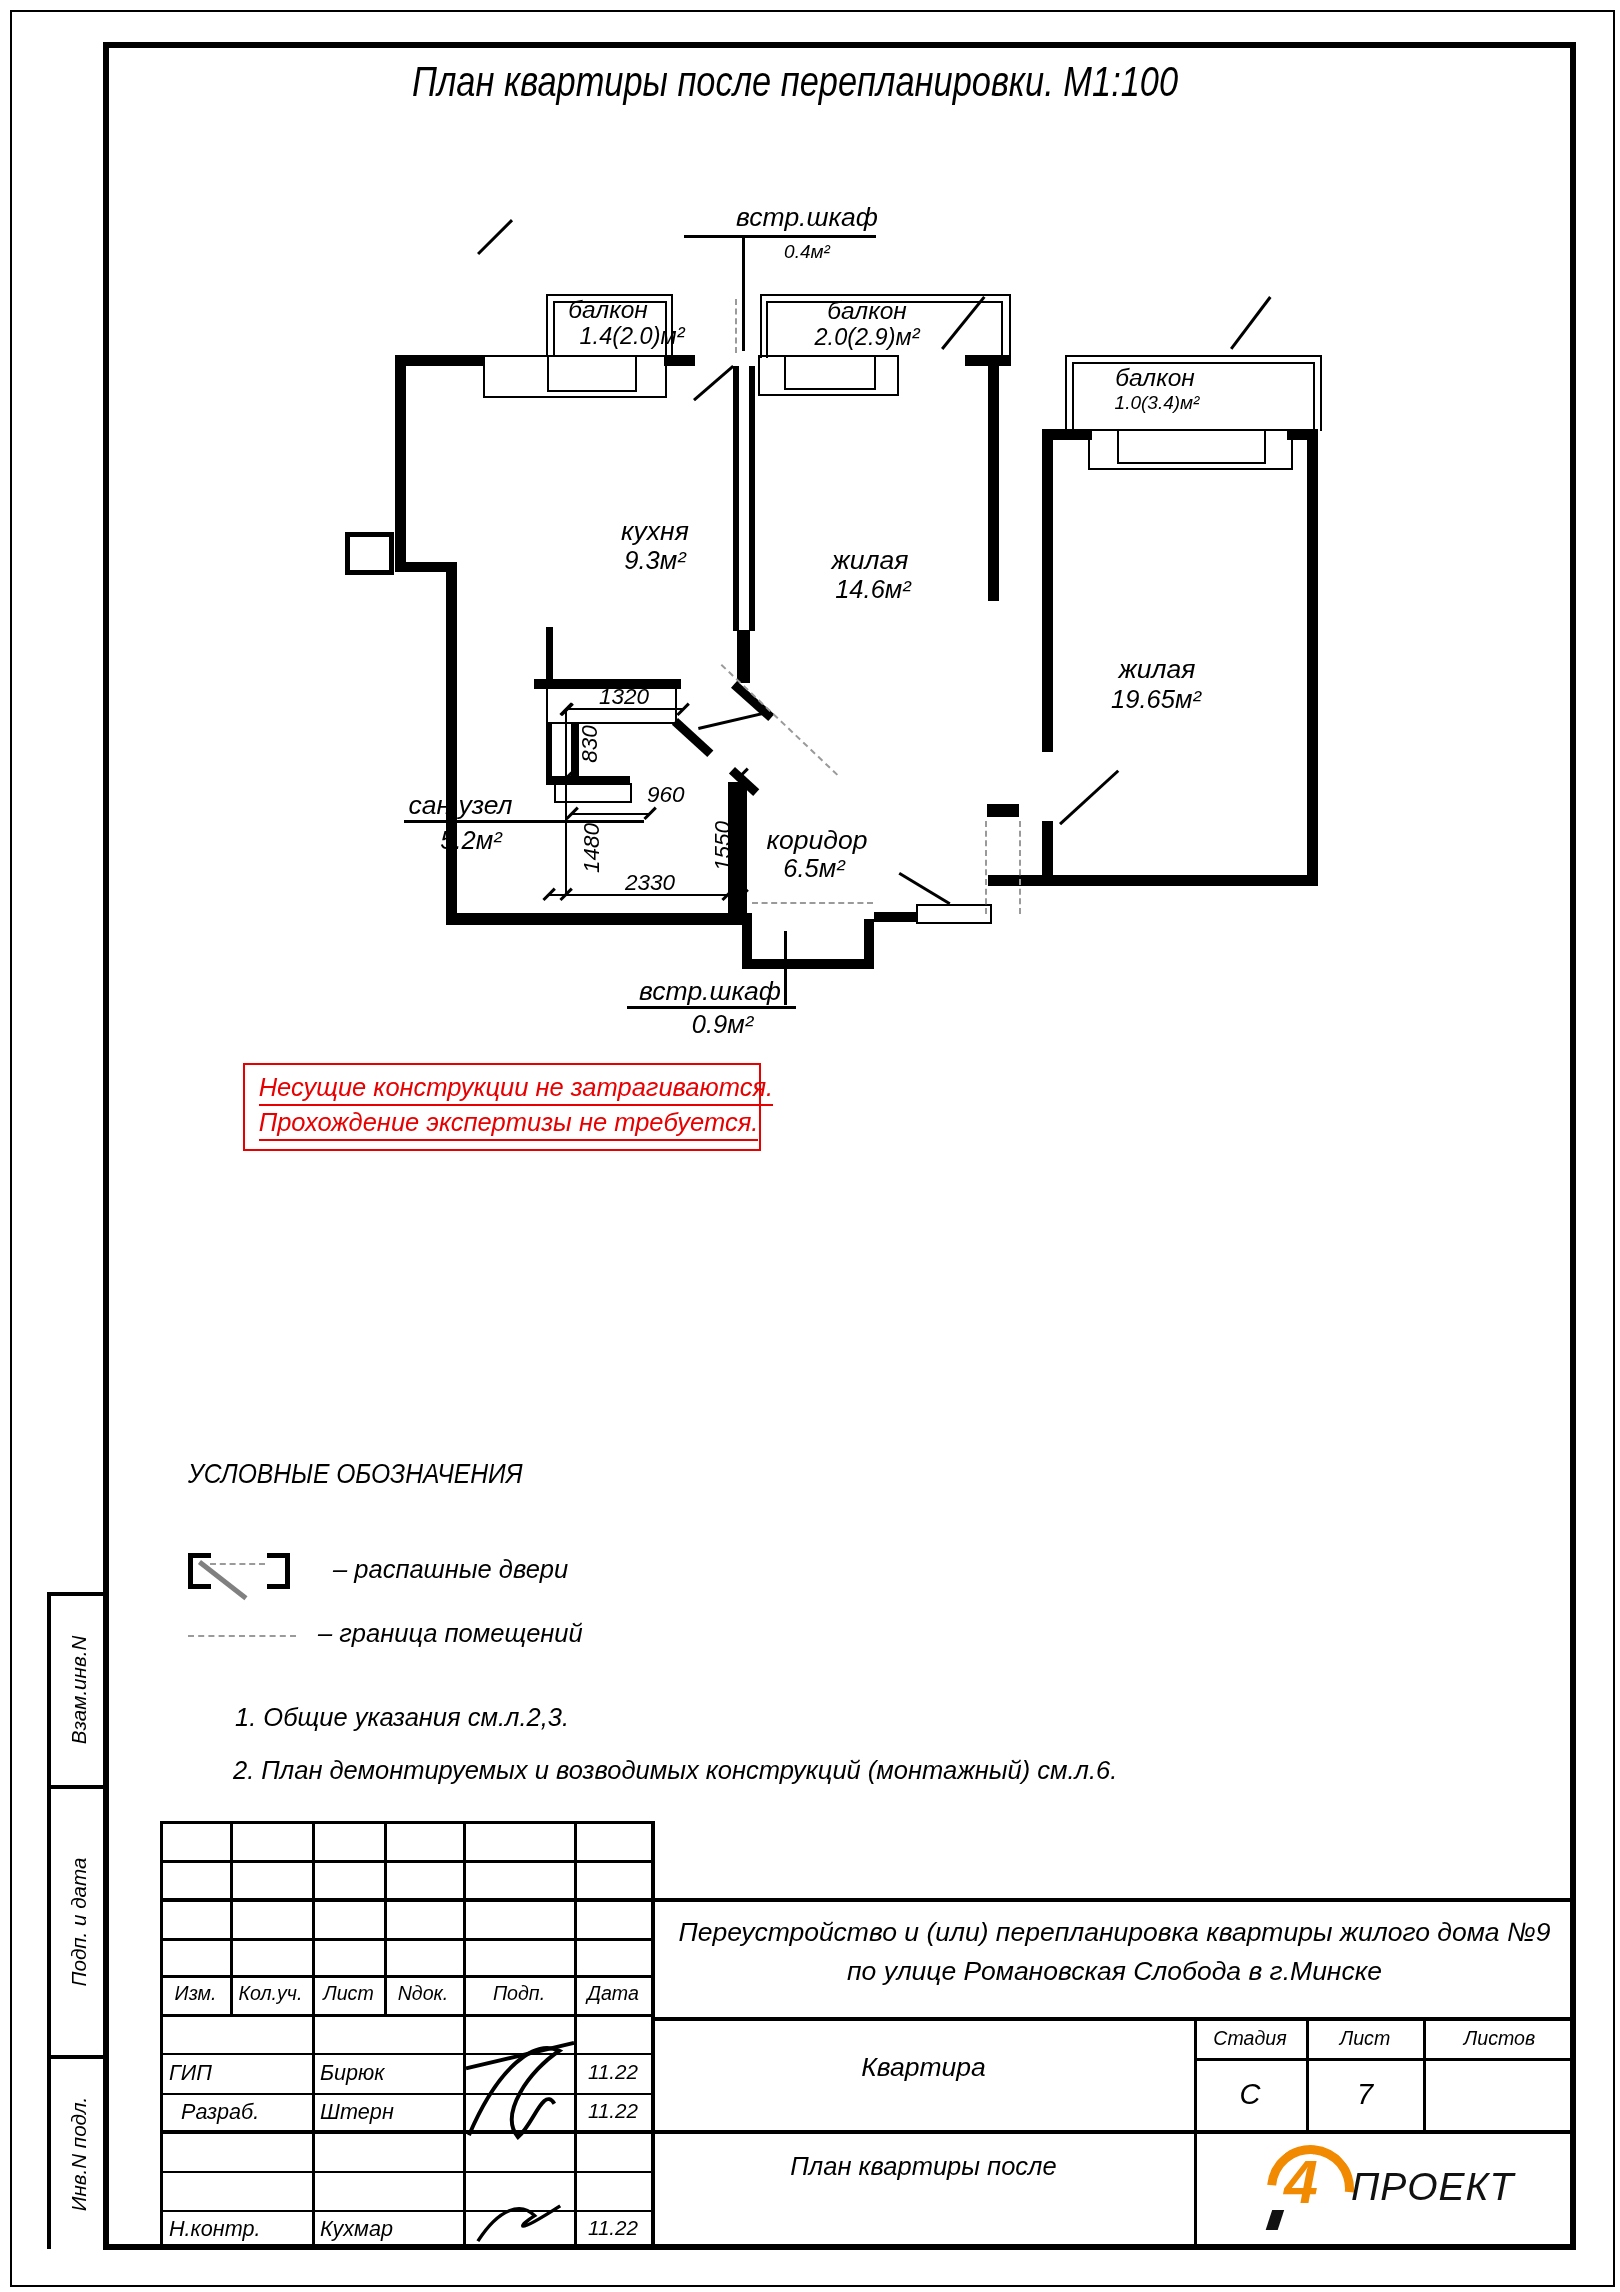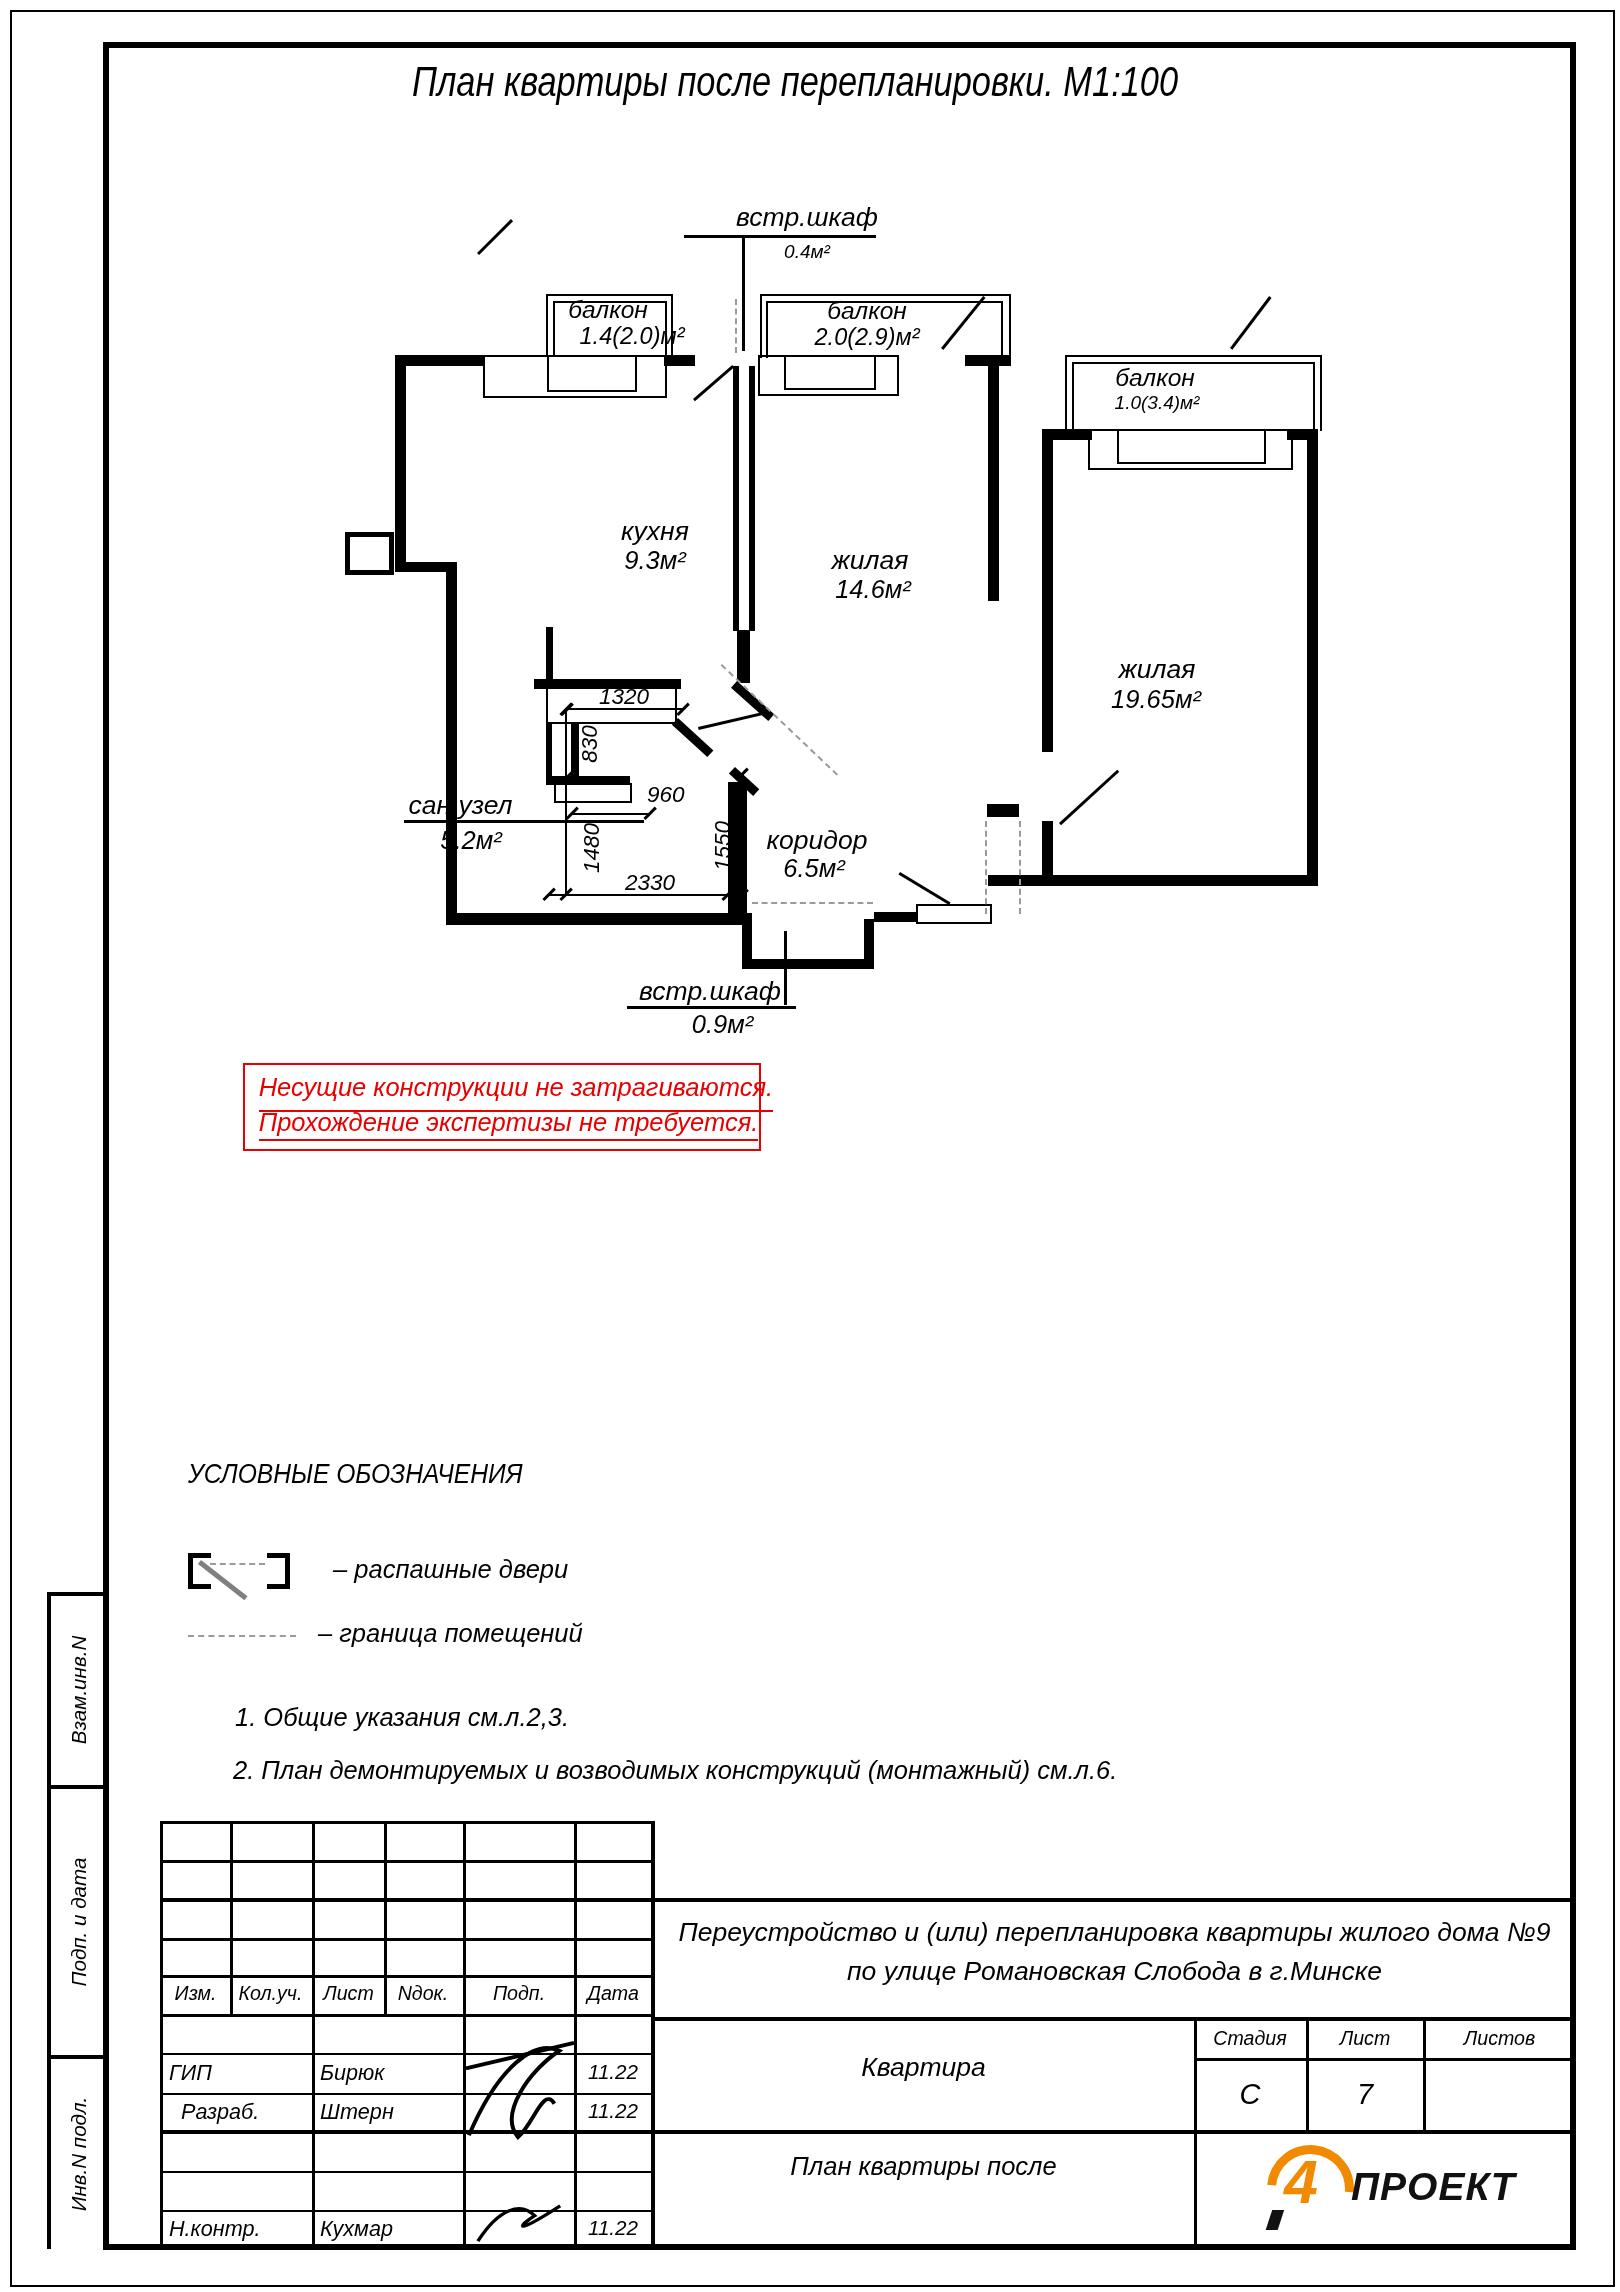--- a/index.html
+++ b/index.html
@@ -153,21 +153,21 @@
   <div class="t tc" style="left:719px;top:825px;width:196px;font-size:26.5px">коридор</div>
   <div class="t tc" style="left:716px;top:854px;width:196px;font-size:25.5px">6.5м²</div>
   <div class="t tc" style="left:510px;top:296px;width:196px;font-size:24.5px">балкон</div>
   <div class="t tc" style="left:534px;top:323px;width:196px;font-size:23.5px">1.4(2.0)м²</div>
   <div class="t tc" style="left:769px;top:297px;width:196px;font-size:24.5px">балкон</div>
   <div class="t tc" style="left:769px;top:324px;width:196px;font-size:23.5px">2.0(2.9)м²</div>
   <div class="t tc" style="left:1057px;top:364px;width:196px;font-size:24.5px">балкон</div>
   <div class="t tc" style="left:1059px;top:392px;width:196px;font-size:19px">1.0(3.4)м²</div>
 
   <div style="position:absolute;left:243px;top:1063px;width:514px;height:84px;border:2.9px solid #e80000">
-    <div class="t red" style="position:absolute;left:13.7px;top:7.8px;font-size:25.5px;border-bottom:2px solid #e80000;padding-bottom:8px">Несущие конструкции не затрагиваются.</div>
+    <div class="t red" style="position:absolute;left:13.7px;top:7.8px;font-size:25.5px;border-bottom:2px solid #e80000;padding-bottom:2px">Несущие конструкции не затрагиваются.</div>
     <div class="t red" style="position:absolute;left:13.7px;top:43px;font-size:25.5px;border-bottom:2px solid #e80000;padding-bottom:2px">Прохождение экспертизы не требуется.</div>
   </div>
 
   <div class="t" style="left:188px;top:1458px;font-size:27.4px;transform:scaleX(.9);transform-origin:left top">УСЛОВНЫЕ ОБОЗНАЧЕНИЯ</div>
   <div style="position:absolute;left:188px;top:1553px;width:17.6px;height:25.5px;border:5.9px solid #000;border-right:none"></div>
   <div style="position:absolute;left:267px;top:1553px;width:17.6px;height:25.5px;border:5.9px solid #000;border-left:none"></div>
   <i class="dashh" style="left:210px;top:1563px;width:55px"></i>
   <i style="position:absolute;left:201px;top:1560px;width:59px;height:4.9px;background:#808080;transform:rotate(38deg);transform-origin:0 0"></i>
   <div class="t" style="left:333px;top:1555px;font-size:25.5px">–  распашные двери</div>
   <i class="dashh" style="left:188px;top:1635px;width:108px"></i>
@@ -240,17 +240,17 @@
   <div class="t tc" style="left:1306px;top:2027px;width:118px;font-size:19.6px">Лист</div>
   <div class="t tc" style="left:1423px;top:2027px;width:153px;font-size:19.6px">Листов</div>
   <div class="t tc" style="left:1194px;top:2078px;width:112px;font-size:29px">С</div>
   <div class="t tc" style="left:1306px;top:2078px;width:118px;font-size:29px">7</div>
   <div class="t tc" style="left:653px;top:2152px;width:541px;font-size:25.5px">План квартиры после</div>
 
   <div style="position:absolute;left:1245px;top:2139px;width:314px;height:98px">
     <div style="position:absolute;left:21.6px;top:5.9px;width:69px;height:69px;border:9.8px solid #f18a00;border-radius:50%;border-left-color:transparent;border-bottom-color:transparent;transform:rotate(-40deg)"></div>
     <div class="t" style="position:absolute;left:39px;top:7.8px;font-size:61px;font-weight:bold;color:#f18a00">4</div>
     <i style="position:absolute;left:23.5px;top:71px;width:11.8px;height:19.6px;background:#111;transform:skewX(-18deg)"></i>
-    <div class="t" style="position:absolute;left:106px;top:25.5px;font-size:39px;font-weight:700;letter-spacing:1px;color:#111">ПРОЕКТ</div>
+    <div class="t" style="position:absolute;left:106px;top:25.5px;font-size:39px;font-weight:400;letter-spacing:1px;color:#111">ПРОЕКТ</div>
   </div>
 
 </div>
 
 
 </body></html>

